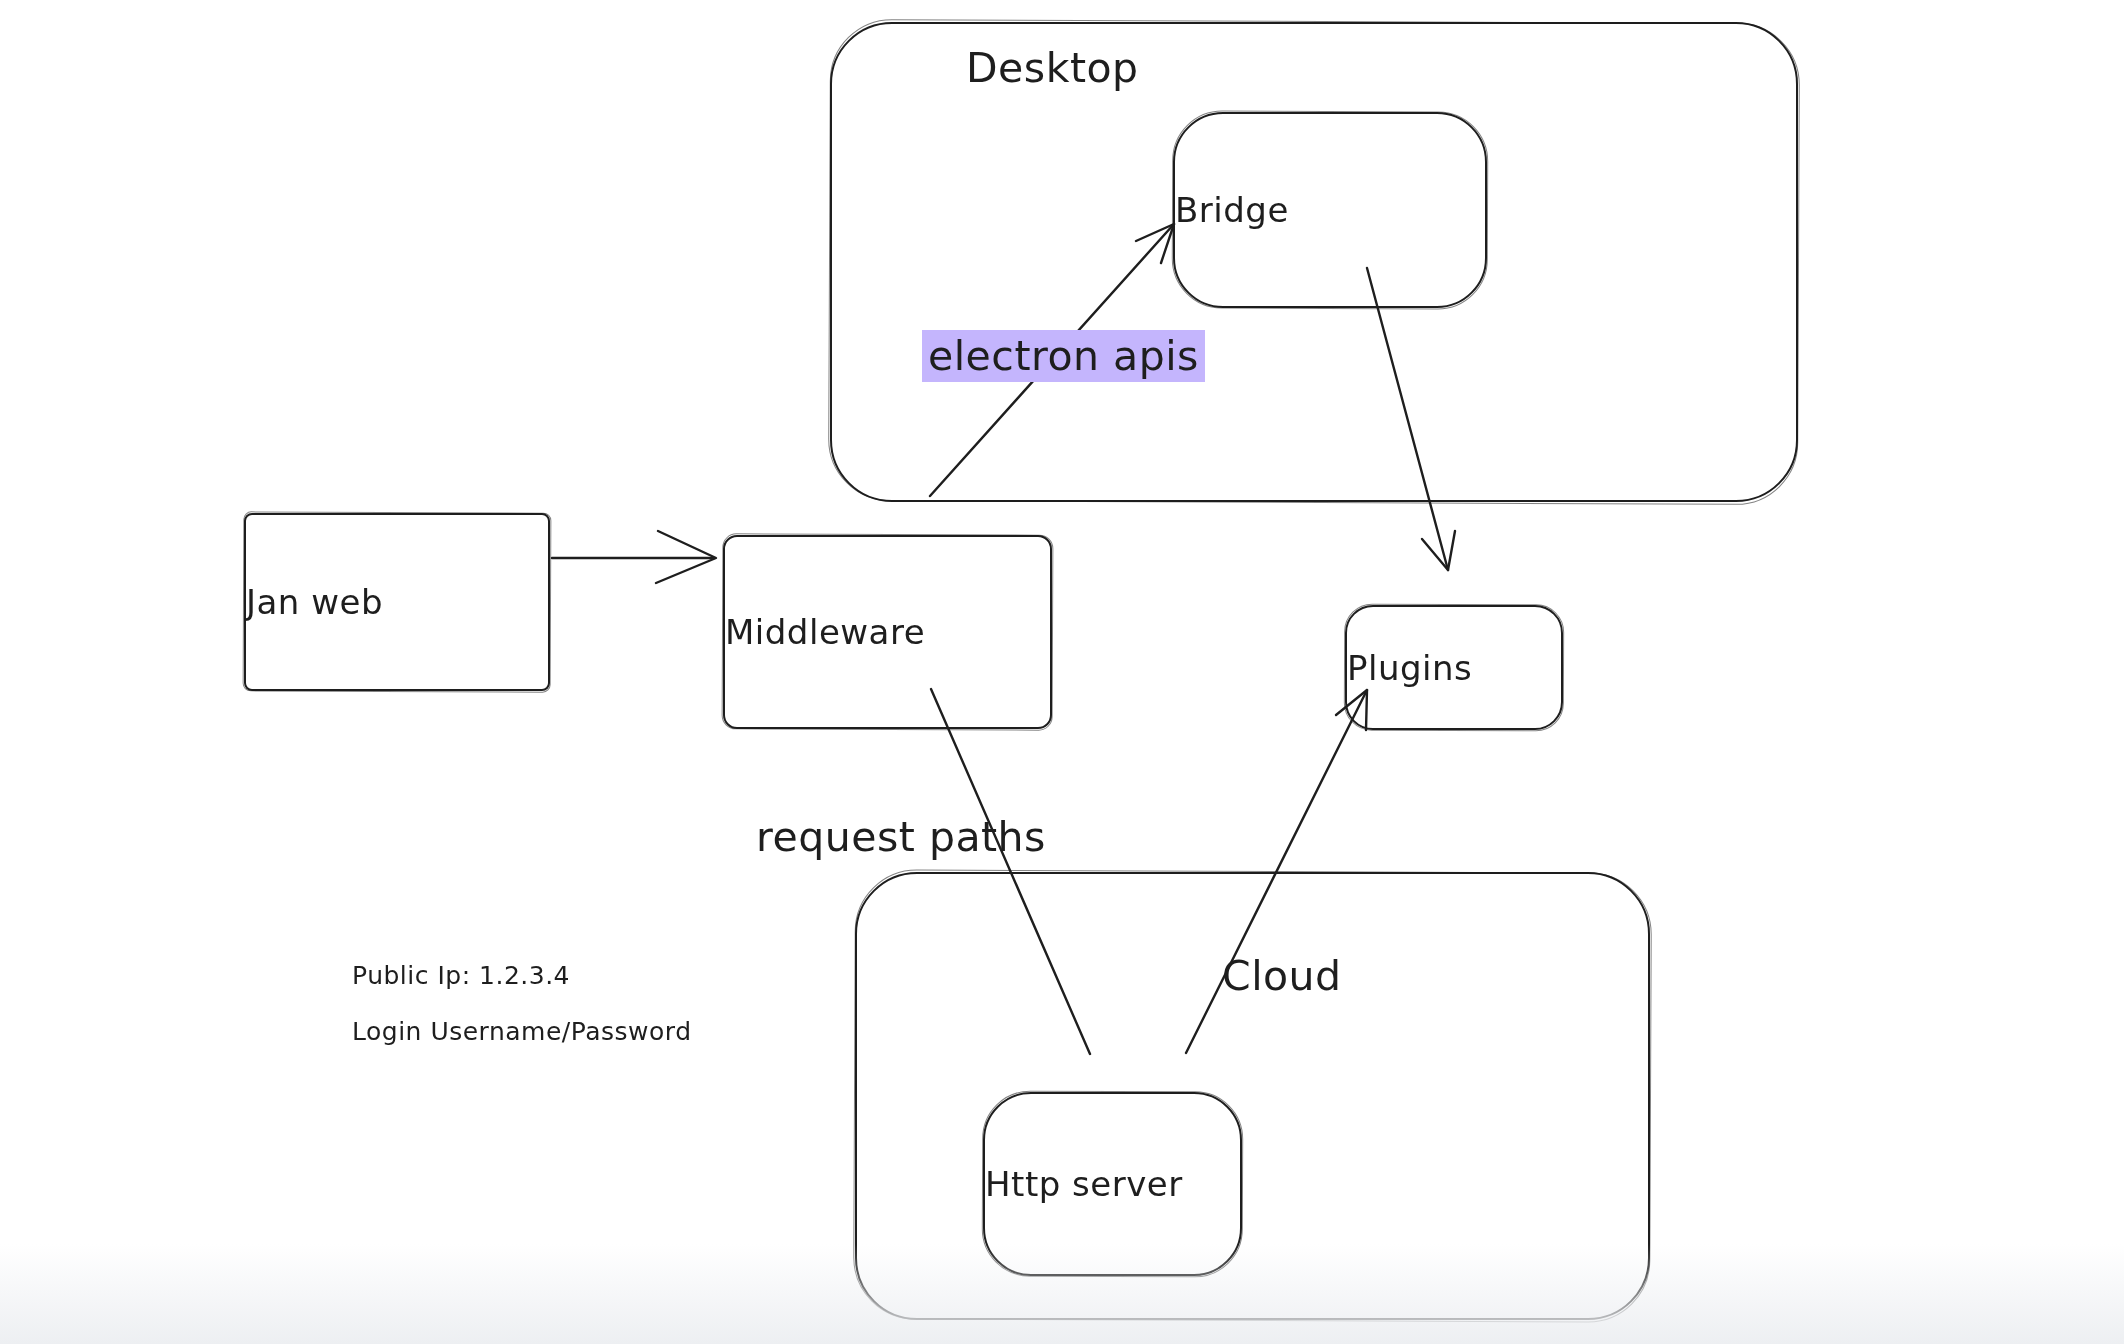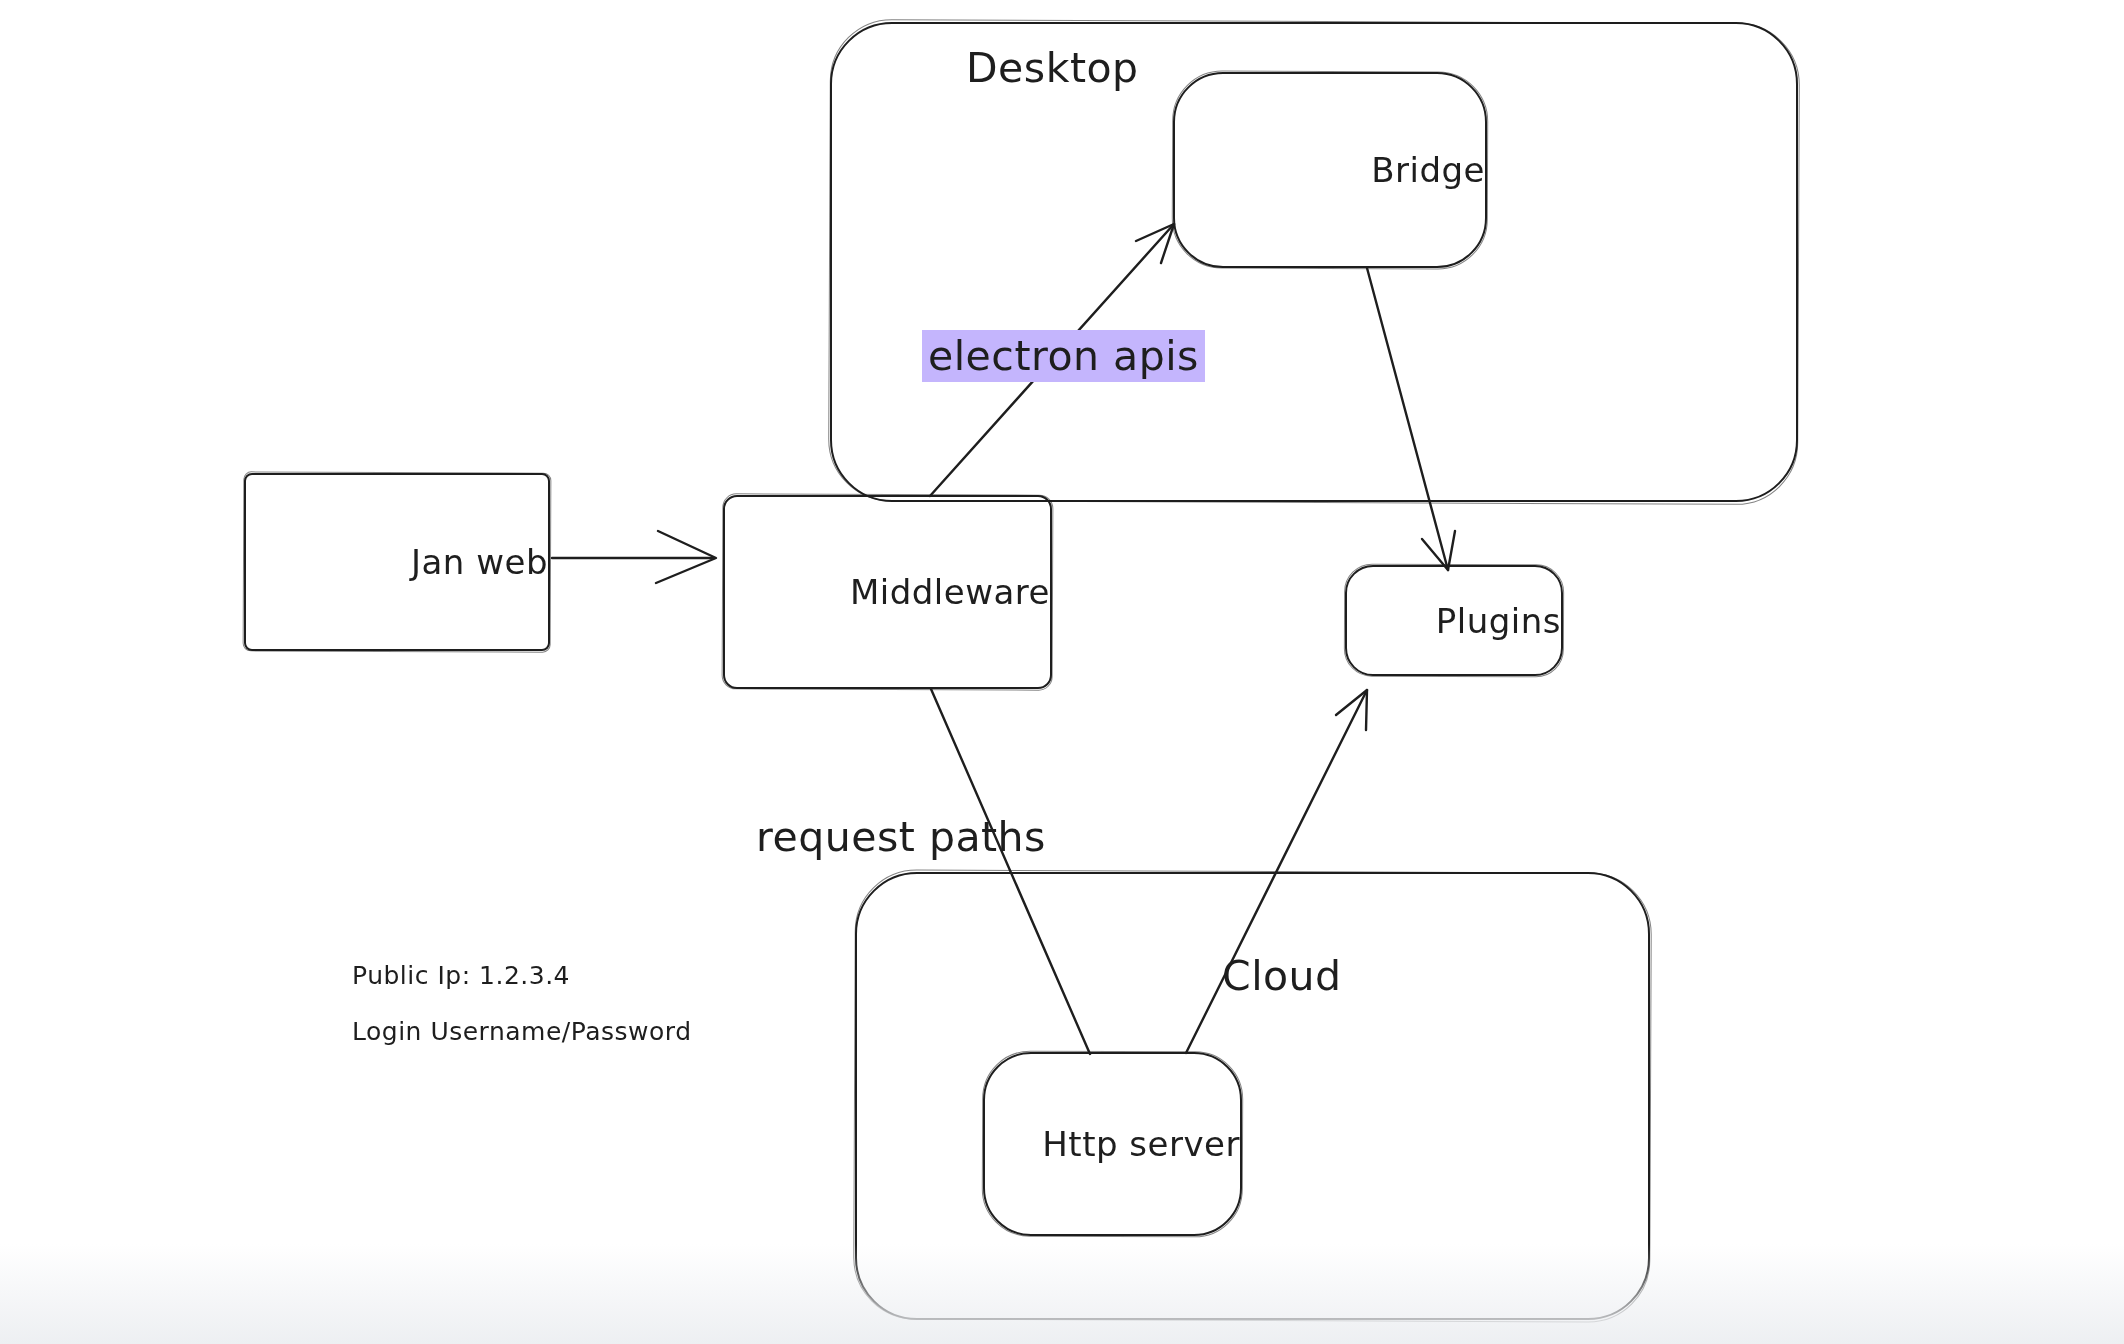--- a/index.html
+++ b/index.html
@@ -52,26 +52,27 @@
     border-radius: 62px;
   }
   .container-cloud {
     left: 855px; top: 872px;
     width: 795px; height: 448px;
     border-radius: 62px;
   }
   .node {
     display: flex;
     align-items: center;
-    justify-content: flex-end;
+    justify-content: flex-start;
+    margin-top: 40px;
   }
   .node-jan-web   { left: 244px;  top: 473px;  width: 306px; height: 178px; border-radius: 8px; }
   .node-middleware{ left: 723px;  top: 495px;  width: 329px; height: 194px; border-radius: 14px; }
   .node-bridge    { left: 1173px; top: 72px;   width: 314px; height: 196px; border-radius: 50px; }
-  .node-plugins   { left: 1345px; top: 565px;  width: 218px; height: 111px; border-radius: 28px; }
+  .node-plugins   { left: 1345px; top: 565px;  width: 218px; height: 125px; border-radius: 28px; }
   .node-http      { left: 983px;  top: 1052px; width: 259px; height: 184px; border-radius: 48px; }
   .node-label {
     font-size: 34px;
     letter-spacing: 0.5px;
     white-space: nowrap;
   }
   .float-label {
     position: absolute;
     font-size: 41px;
     letter-spacing: 0.5px;

